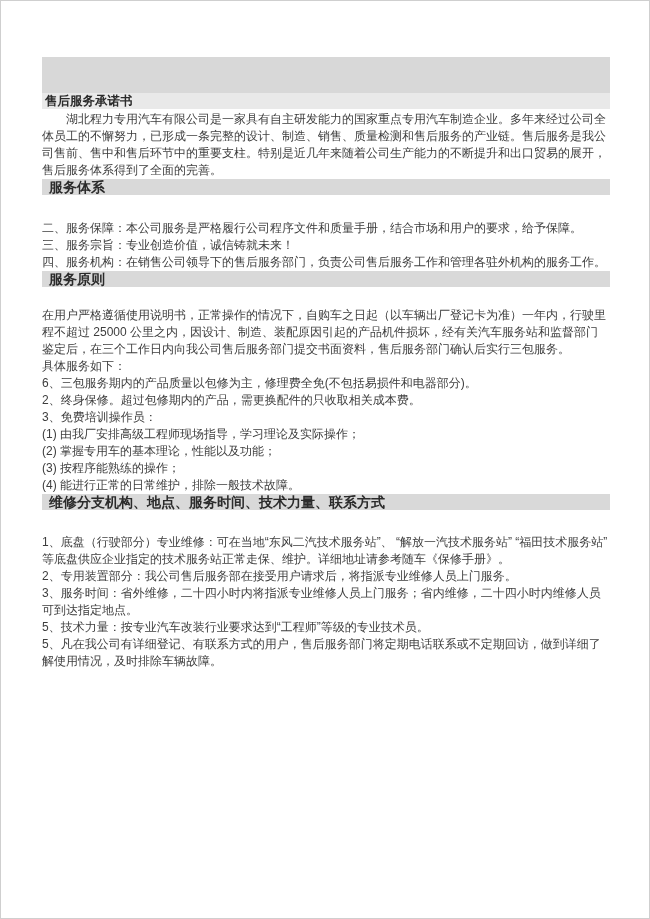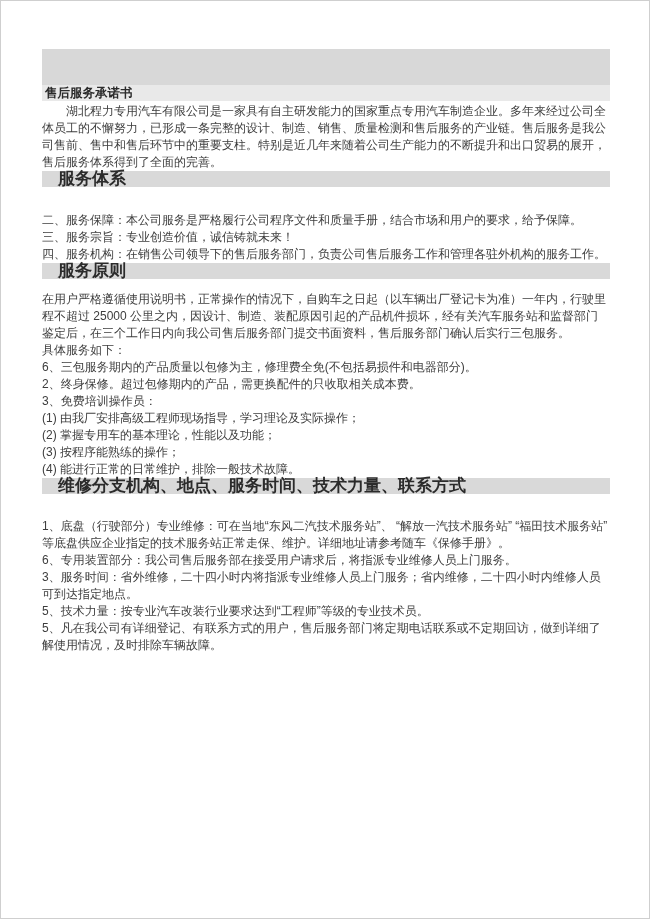--- a/index.html
+++ b/index.html
@@ -1,25 +1,25 @@
 <!DOCTYPE html>
 <html><head>
 <meta charset="utf-8">
 <style>
   html,body{margin:0;padding:0;background:#ffffff;}
   body{width:650px;height:919px;font-family:"Liberation Sans","DejaVu Sans",sans-serif;}
   .page{position:relative;width:650px;height:919px;background:#ffffff;box-shadow:inset 0 0 0 1px #cfcfcf;overflow:hidden;}
-  .content{position:absolute;left:42px;top:49px;width:568px;}
+  .content{position:absolute;left:42px;top:57px;width:568px;}
   .hero-bar{height:36px;background:#d8d8d8;}
   .title-band{height:16px;line-height:16px;background:#e9e9e9;font-weight:bold;font-size:12.5px;padding-left:3px;color:#2b2b2b;}
-  .band{height:16px;line-height:16px;background:#d9d9d9;font-weight:bold;font-size:17px;padding-left:16px;color:#2b2b2b;}
+  .band{height:16px;line-height:16px;background:#d9d9d9;font-weight:bold;font-size:14px;padding-left:7px;color:#2b2b2b;}
   .intro{margin:2px 0 0 0;font-size:12px;line-height:17px;text-indent:2em;color:#3d3d3d;}
   .lines{font-size:12px;line-height:17px;color:#3d3d3d;}
   .lines.sec1{margin-top:8px;}
-  .lines.sec2{margin-top:12px;}
+  .lines.sec2{margin-top:20px;}
   .lines.sec3{margin-top:24px;}
   .line{min-height:17px;}
   .blank{height:17px;}
 </style>
 </head>
 <body>
 
 <div class="page">
   <div class="content">
 
@@ -46,20 +46,20 @@
       <div class="line">3、免费培训操作员：</div>
       <div class="line">(1) 由我厂安排高级工程师现场指导，学习理论及实际操作；</div>
       <div class="line">(2) 掌握专用车的基本理论，性能以及功能；</div>
       <div class="line">(3) 按程序能熟练的操作；</div>
       <div class="line">(4) 能进行正常的日常维护，排除一般技术故障。</div>
     </div>
 
     <div class="band">维修分支机构、地点、服务时间、技术力量、联系方式</div>
     <div class="lines sec3">
       <div class="line">1、底盘（行驶部分）专业维修：可在当地“东风二汽技术服务站”、 “解放一汽技术服务站” “福田技术服务站” 等底盘供应企业指定的技术服务站正常走保、维护。详细地址请参考随车《保修手册》。</div>
-      <div class="line">6、专用装置部分：我公司售后服务部在接受用户请求后，将指派专业维修人员上门服务。</div>
+      <div class="line">2、专用装置部分：我公司售后服务部在接受用户请求后，将指派专业维修人员上门服务。</div>
       <div class="line">3、服务时间：省外维修，二十四小时内将指派专业维修人员上门服务；省内维修，二十四小时内维修人员可到达指定地点。</div>
       <div class="line">5、技术力量：按专业汽车改装行业要求达到“工程师”等级的专业技术员。</div>
       <div class="line">5、凡在我公司有详细登记、有联系方式的用户，售后服务部门将定期电话联系或不定期回访，做到详细了解使用情况，及时排除车辆故障。</div>
     </div>
 
   </div>
 </div>
 
 </body></html>

